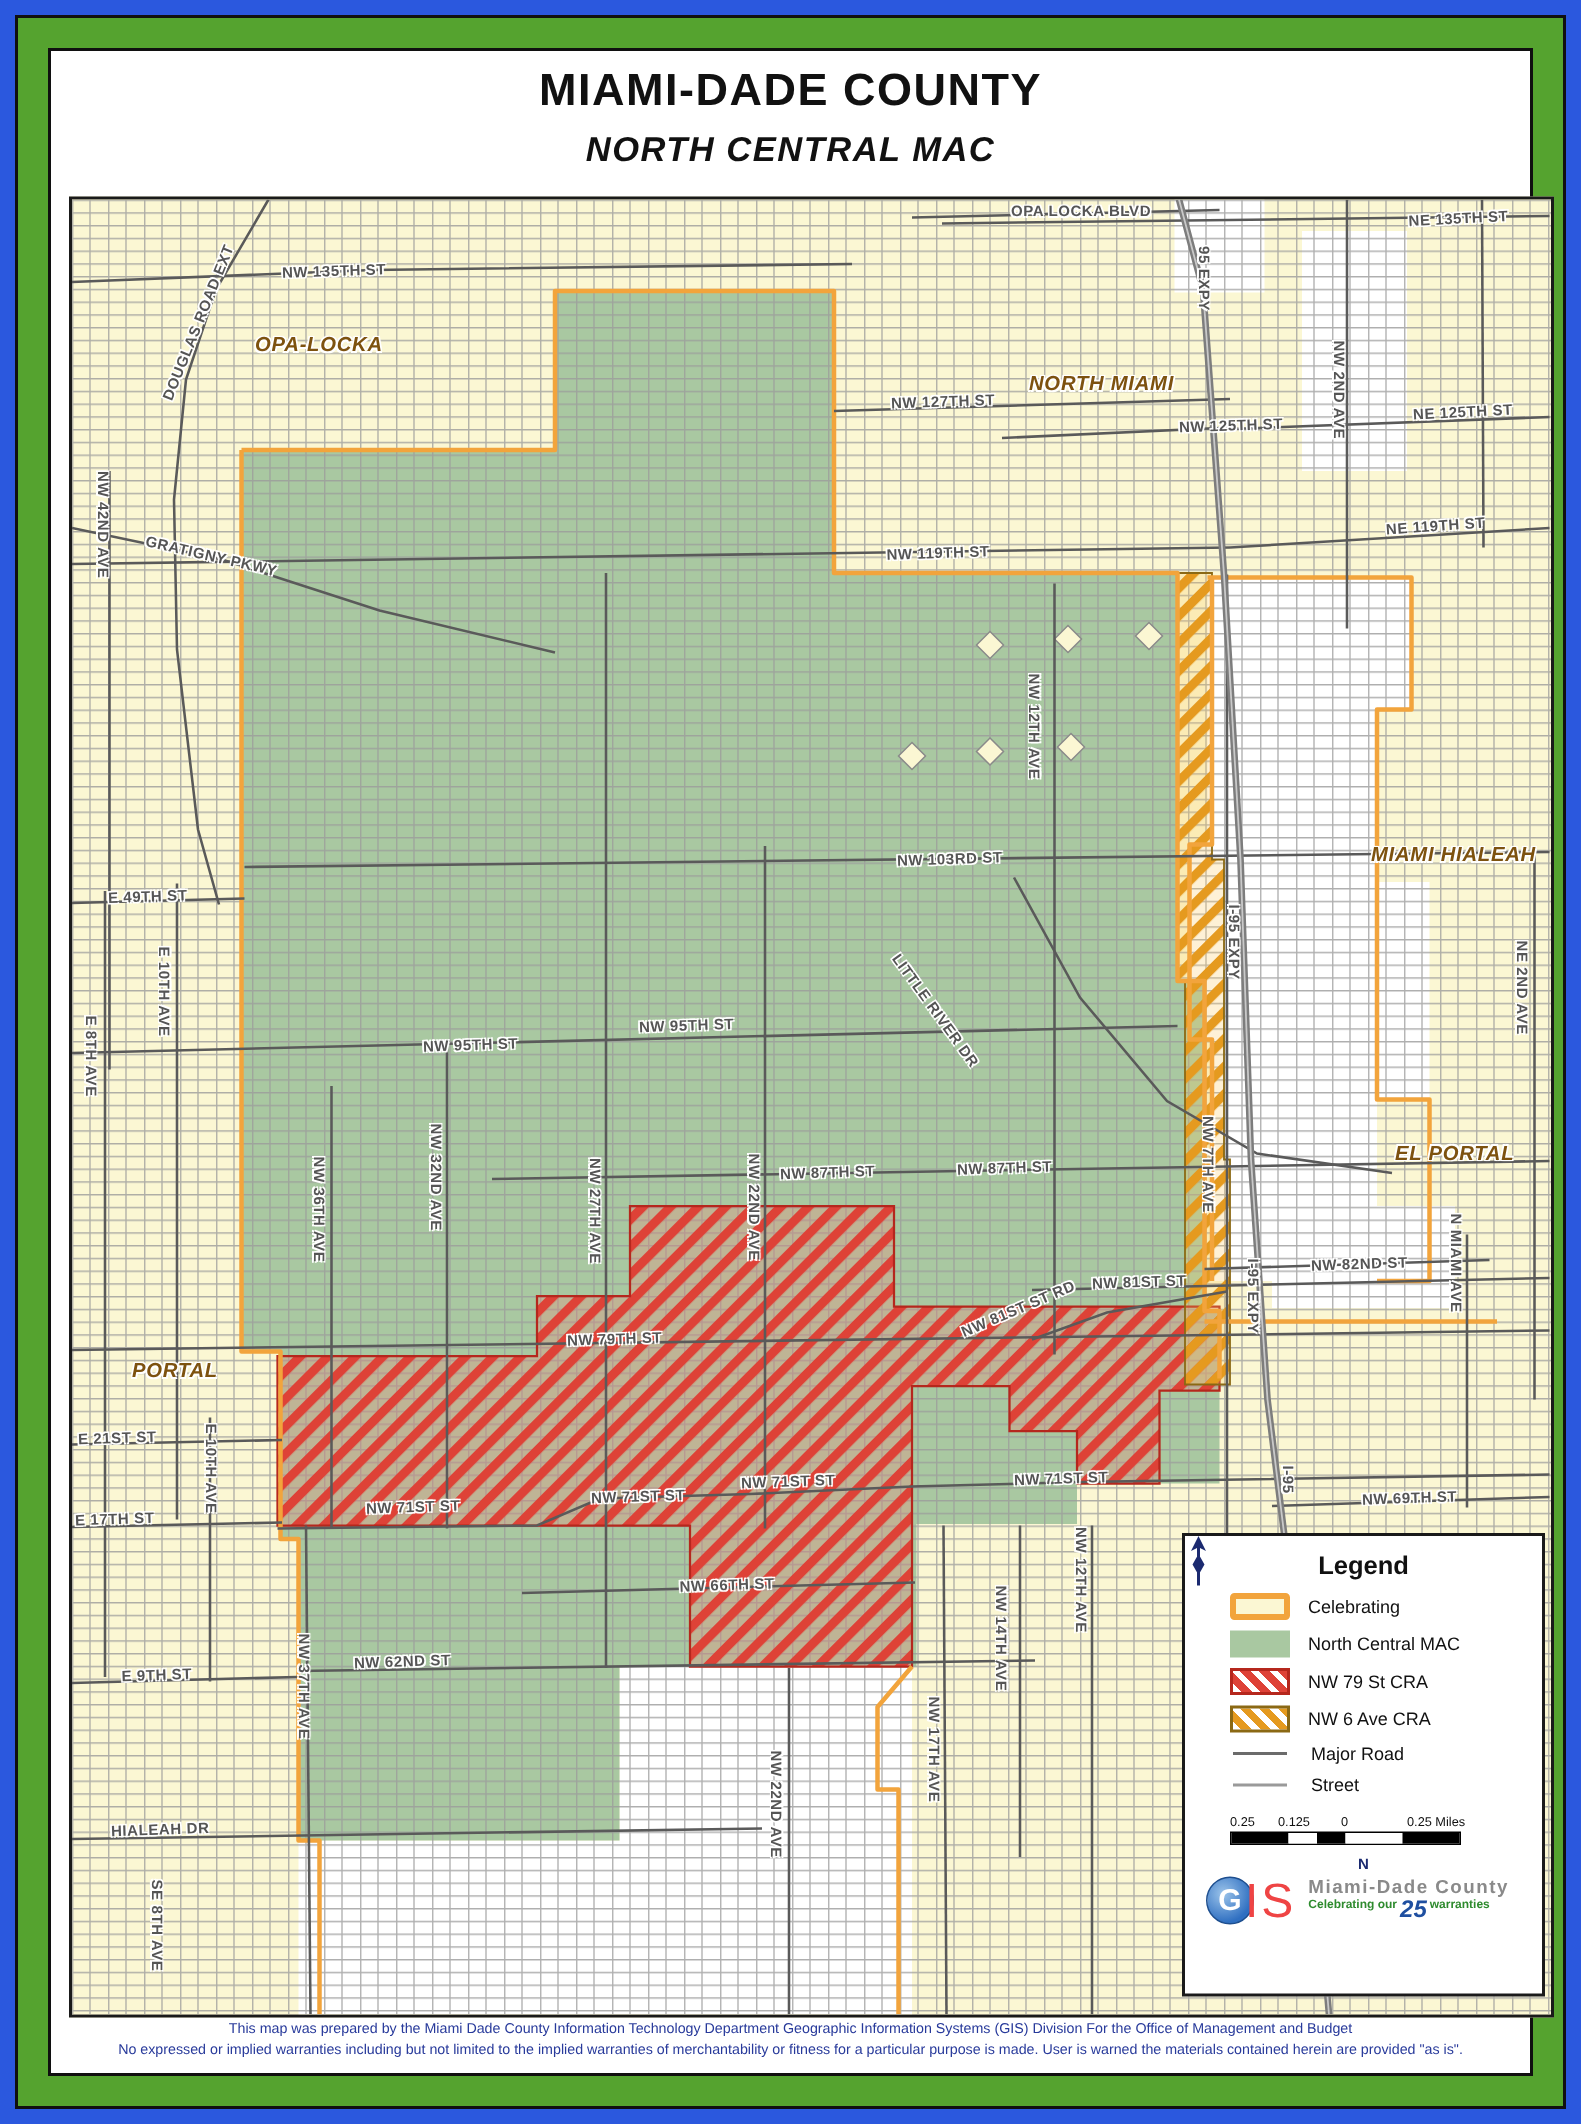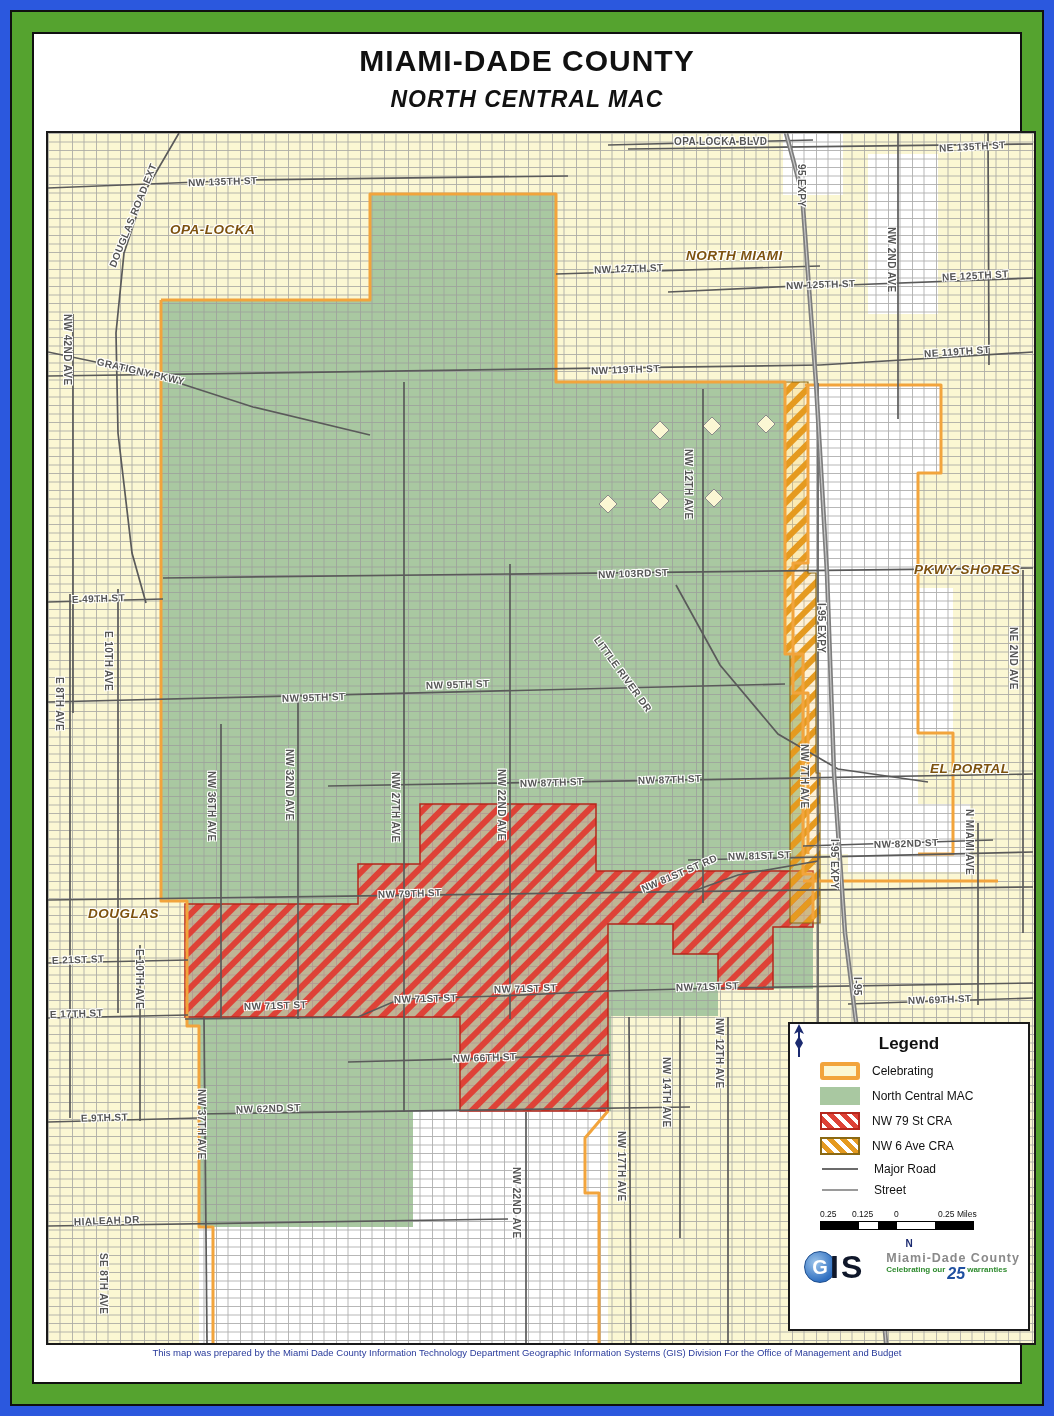--- a/index.html
+++ b/index.html
@@ -30,21 +30,21 @@
   .lrow span{font-size:12px;color:#111;}
   .scale{position:relative;margin:12px 0 0 30px;width:170px;height:26px;}
   .scale .sl{position:absolute;top:0;font-size:8.5px;color:#111;}
   .sbar{position:absolute;top:12px;left:0;width:152px;height:7px;border:1px solid #000;display:flex;}
   .sbar i{display:block;height:100%;}
   .north{text-align:center;margin-top:4px;}
   .north .nl{font-size:10px;font-weight:bold;color:#1b2a70;display:block;line-height:1;}
   .gislogo{display:flex;align-items:center;margin:2px 0 0 14px;}
   .globe{width:30px;height:30px;border-radius:50%;background:radial-gradient(circle at 35% 35%,#9cc4ea,#2f6fc1 70%);border:1px solid #1e4f8f;
     color:#fff;font-weight:bold;font-size:20px;text-align:center;line-height:30px;flex:none;}
-  .gis-is{font-size:32px;font-weight:bold;color:#0f172a;letter-spacing:2px;line-height:.9;margin:0 22px 0 -6px;}
+  .gis-is{font-size:32px;font-weight:normal;color:#ef4444;letter-spacing:2px;line-height:.9;margin:0 8px 0 -6px;}
   .logo-right{display:flex;flex-direction:column;}
   .org{font-size:12.5px;font-weight:bold;color:#8a8a8a;letter-spacing:1px;}
   .tag{display:flex;align-items:flex-start;}
   .tag .grn{font-size:8px;font-weight:bold;color:#2e8b2e;}
   .tag .n25{font-size:16px;font-weight:bold;font-style:italic;color:#1f4fa0;margin:0 2px;}
   .footer{position:absolute;left:0;top:1312px;width:100%;text-align:center;color:#283A9B;font-size:9.5px;line-height:1.45;}
 </style>
 </head>
 <body>
 
@@ -158,23 +158,23 @@
       </g>
 
       <g fill="none">
         <path d="M738 0 L754 60 L768 250 L779 440 L786 640 L797 800 L810 905 L824 1045 L838 1210" stroke="#7d7d7d" stroke-width="4.5"></path>
         <path d="M738 0 L754 60 L768 250 L779 440 L786 640 L797 800 L810 905 L824 1045 L838 1210" stroke="#c9c9c9" stroke-width="1.2"></path>
       </g>
     </svg>
 
     <span class="lc" style="left:122px;top:90px">OPA-LOCKA</span>
     <span class="lc" style="left:638px;top:116px">NORTH MIAMI</span>
-    <span class="lc" style="left:866px;top:430px">PKWY SHORES</span>
+    <span class="lc" style="left:866px;top:430px">MIAMI HIALEAH</span>
     <span class="lc" style="left:882px;top:629px">EL PORTAL</span>
-    <span class="lc" style="left:40px;top:774px">DOUGLAS</span>
+    <span class="lc" style="left:40px;top:774px">PORTAL</span>
 
     <span class="lb" style="left:140px;top:44px;transform:rotate(-2deg)">NW 135TH ST</span>
     <span class="lb" style="left:626px;top:4px">OPA LOCKA BLVD</span>
     <span class="lb" style="left:891px;top:9px;transform:rotate(-3deg)">NE 135TH ST</span>
     <span class="lb" style="left:546px;top:131px;transform:rotate(-2deg)">NW 127TH ST</span>
     <span class="lb" style="left:894px;top:138px;transform:rotate(-3deg)">NE 125TH ST</span>
     <span class="lb" style="left:738px;top:147px;transform:rotate(-2deg)">NW 125TH ST</span>
     <span class="lb" style="left:876px;top:214px;transform:rotate(-4deg)">NE 119TH ST</span>
     <span class="lb" style="left:543px;top:232px;transform:rotate(-2deg)">NW 119TH ST</span>
     <span class="lb" style="left:550px;top:436px;transform:rotate(-2deg)">NW 103RD ST</span>
@@ -283,16 +283,17 @@
             <span class="n25">25</span>
             <span class="grn">warranties</span>
           </span>
         </div>
       </div>
     </div>
   </div>
 
   <div class="footer">
     <div>This map was prepared by the Miami Dade County Information Technology Department Geographic Information Systems (GIS) Division For the Office of Management and Budget</div>
+    <div>No expressed or implied warranties including but not limited to the implied warranties of merchantability or fitness for a particular purpose is made. User is warned the materials contained herein are provided "as is".</div>
   </div>
 
 </div>
 </div>
 
 </body></html>

